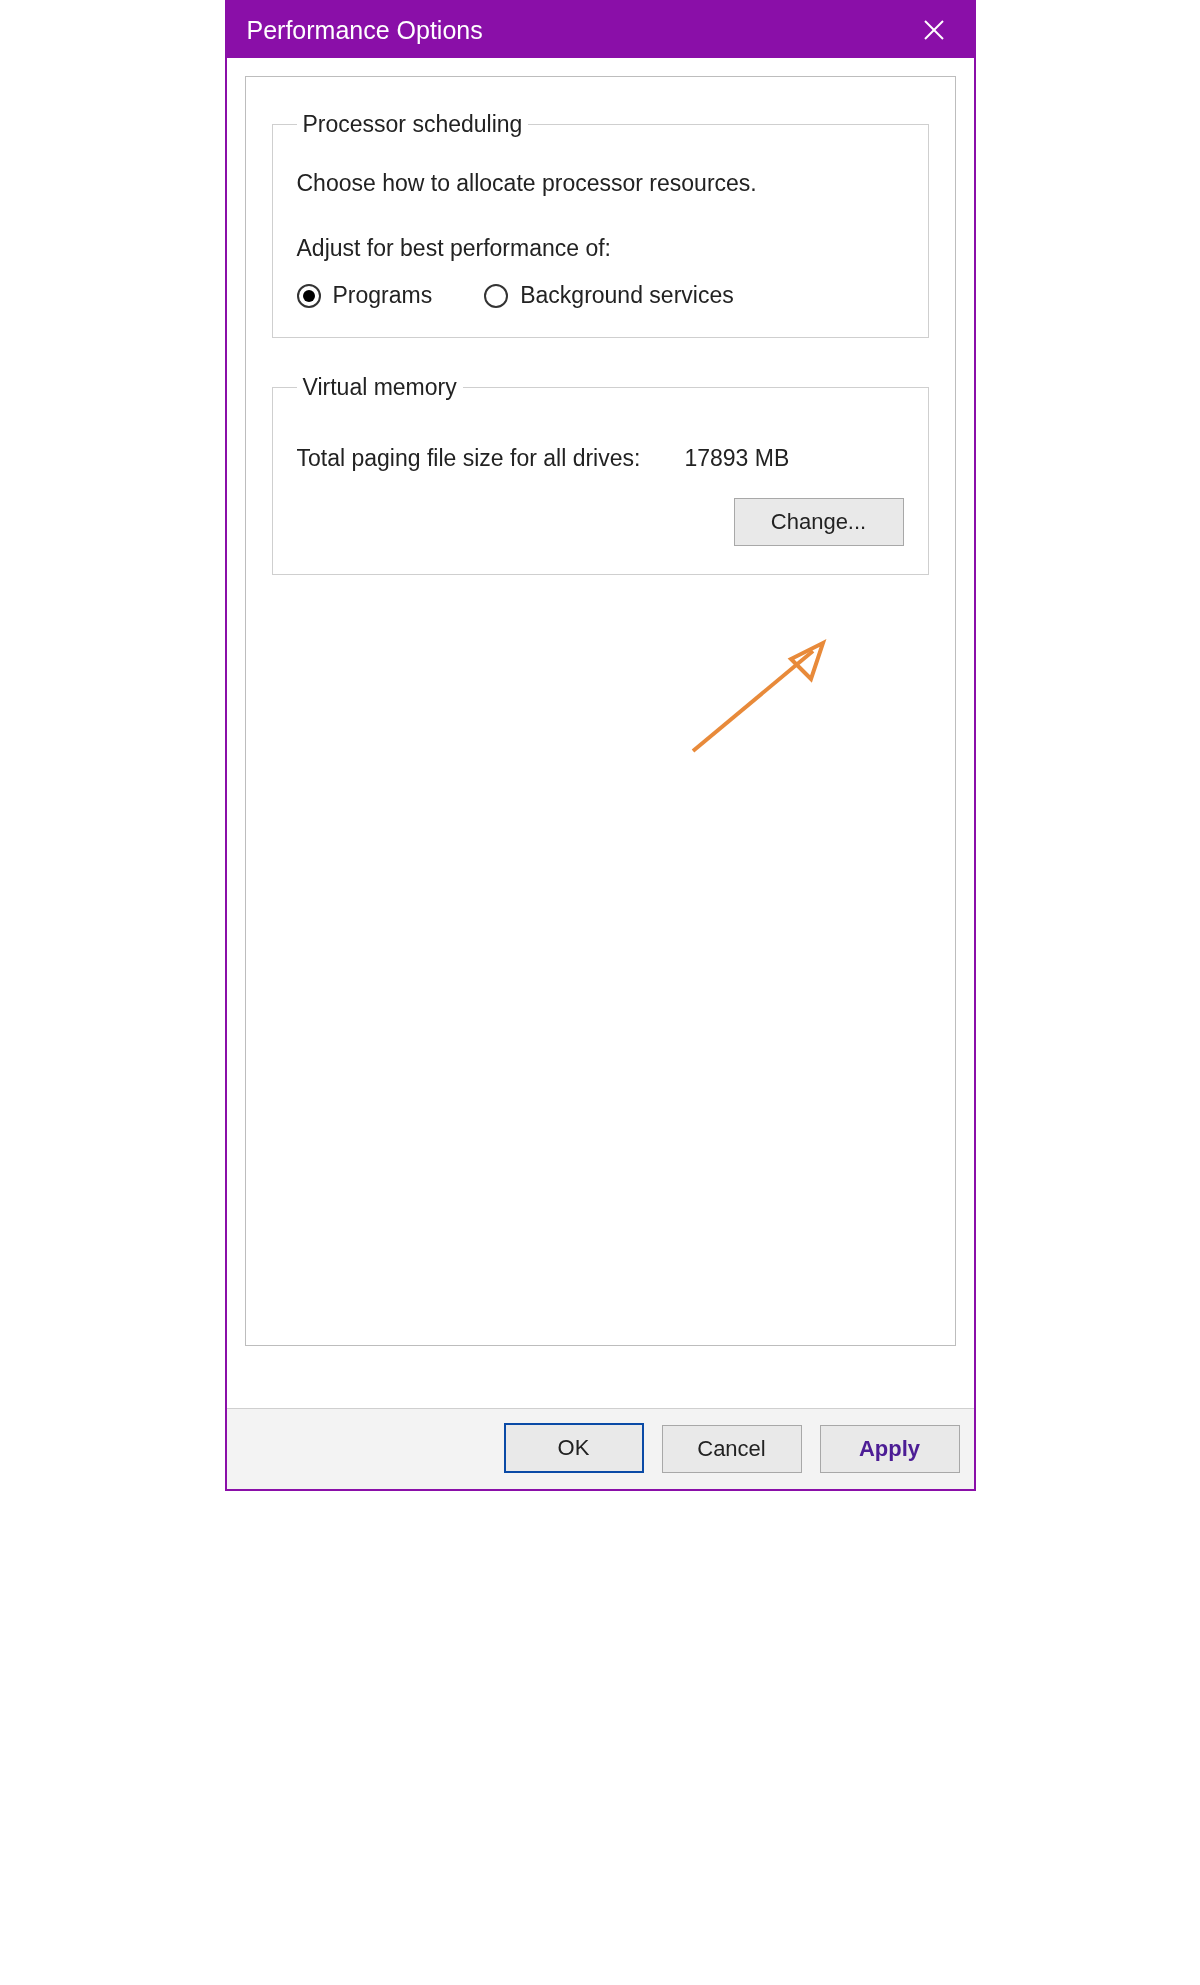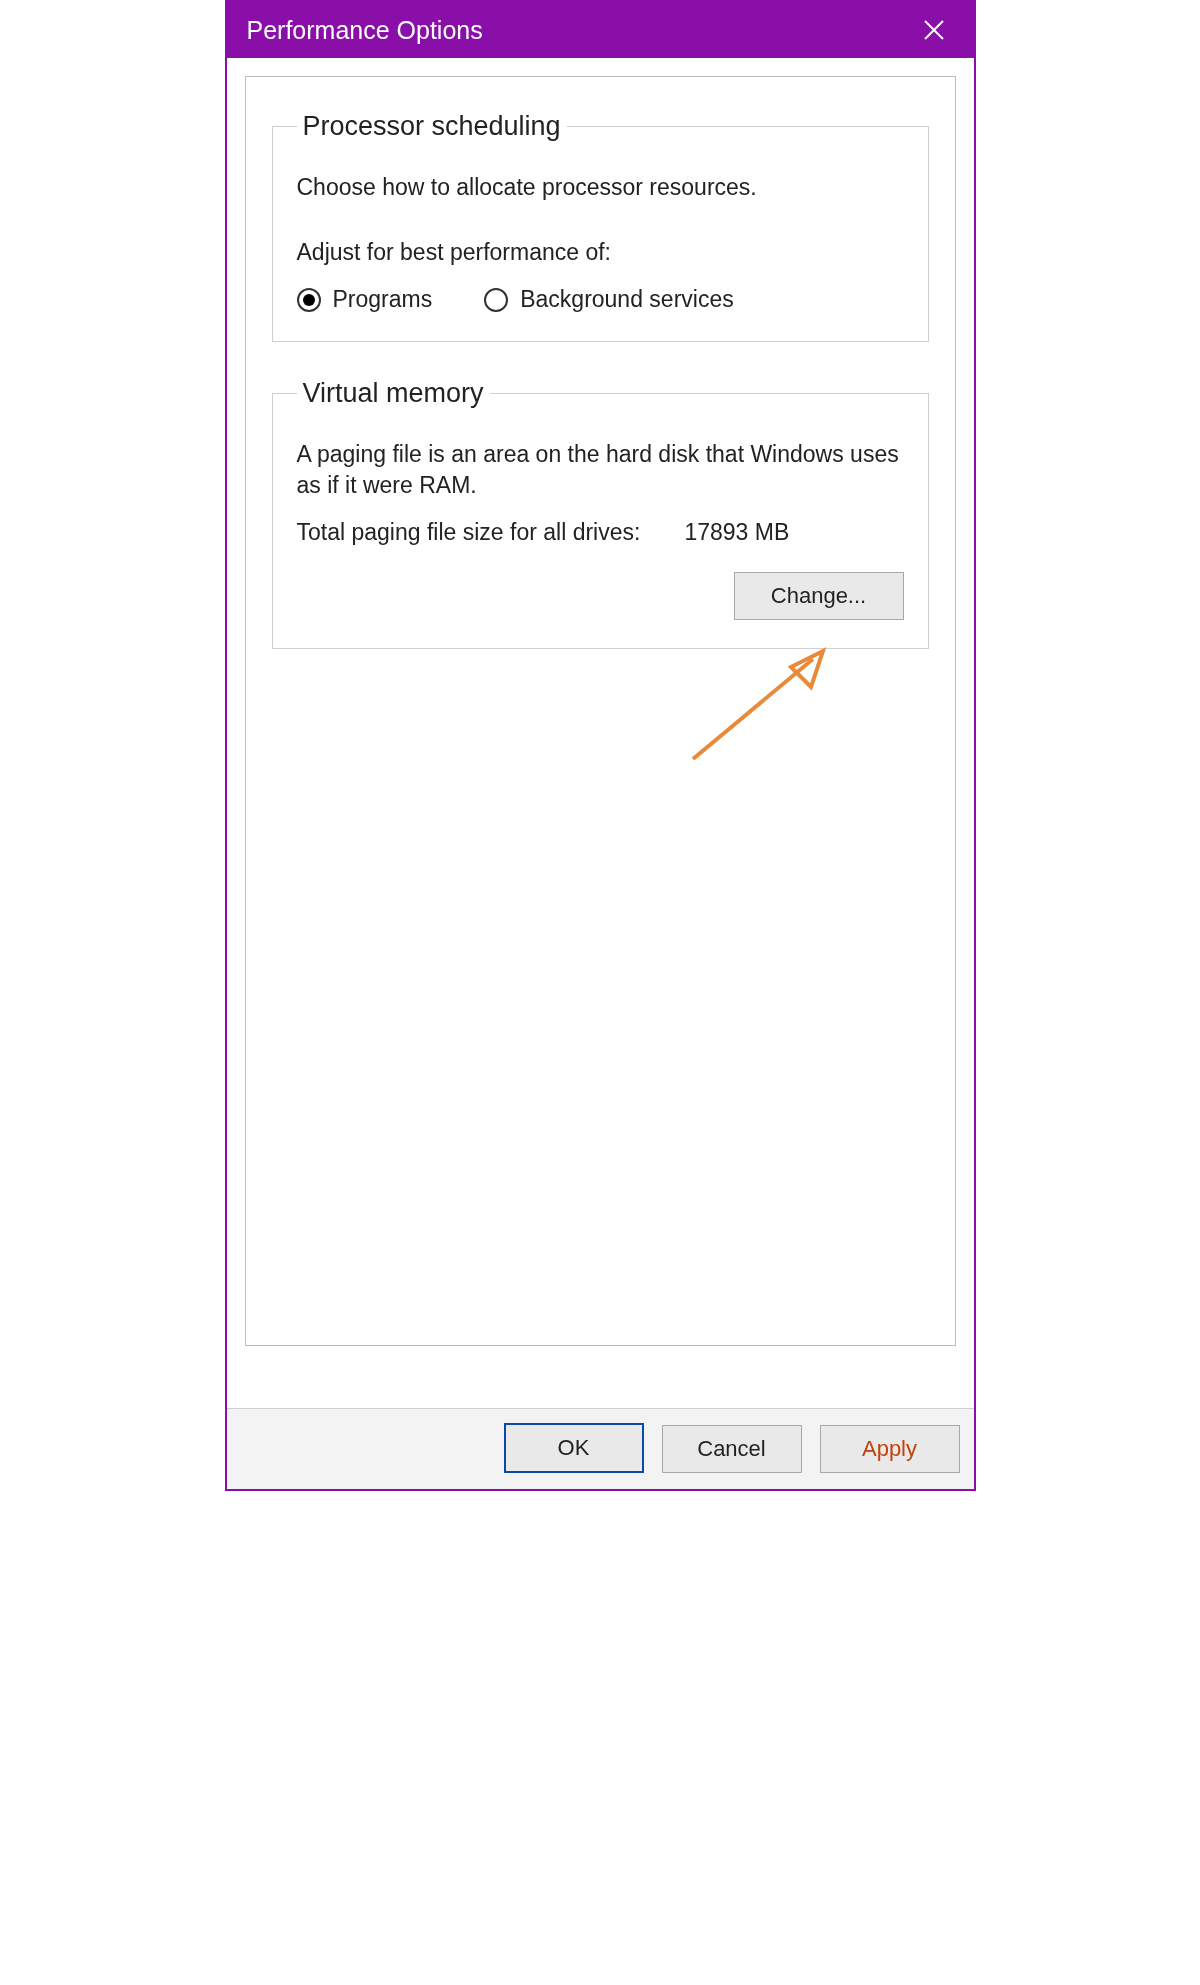--- a/index.html
+++ b/index.html
@@ -81,21 +81,21 @@
     min-height: 1270px;
     position: relative;
   }
   fieldset.group {
     border: 1px solid #cfcfcf;
     margin: 0 0 36px 0;
     padding: 26px 24px 28px 24px;
     position: relative;
   }
   fieldset.group legend {
-    font-size: 27px;
+    font-size: 23px;
     padding: 0 6px;
     color: #222;
     margin-top: 10px;
   }
   .body-text {
     font-size: 23px;
     line-height: 1.35;
     margin: 4px 0 18px 0;
   }
   .sub-label {
@@ -143,21 +143,22 @@
     border: 1px solid #a8a8a8;
     min-width: 140px;
     text-align: center;
     cursor: default;
   }
   .btn.default {
     border: 2px solid #0a4aa6;
     background: #e9e9e9;
   }
   .btn.disabled {
-    color: #c2410c;
+    color: #4c1d95;
+    font-weight: bold;
   }
   .vm-change-wrap {
     display: flex;
     justify-content: flex-end;
     margin-top: 26px;
   }
   .footer {
     border-top: 1px solid #cfcfcf;
     display: flex;
     justify-content: flex-end;
@@ -200,21 +201,20 @@
             </div>
             <div class="radio">
               <span class="dot"></span>
               <span>Background services</span>
             </div>
           </div>
         </fieldset>
 
         <fieldset class="group" style="position:relative;">
           <legend>Virtual memory</legend>
-          <div class="body-text">A paging file is an area on the hard disk that Windows uses as if it were RAM.</div>
           <div class="vm-row">
             <span class="label">Total paging file size for all drives:</span>
             <span class="value">17893 MB</span>
           </div>
           <div class="vm-change-wrap">
             <div class="btn" style="min-width:170px;">Change...</div>
           </div>
 
           <svg class="arrow-annot" style="left:400px; top:230px;" width="170" height="130" viewBox="0 0 170 130">
             <line x1="20" y1="120" x2="140" y2="20" stroke="#e88a3a" stroke-width="4"></line>

